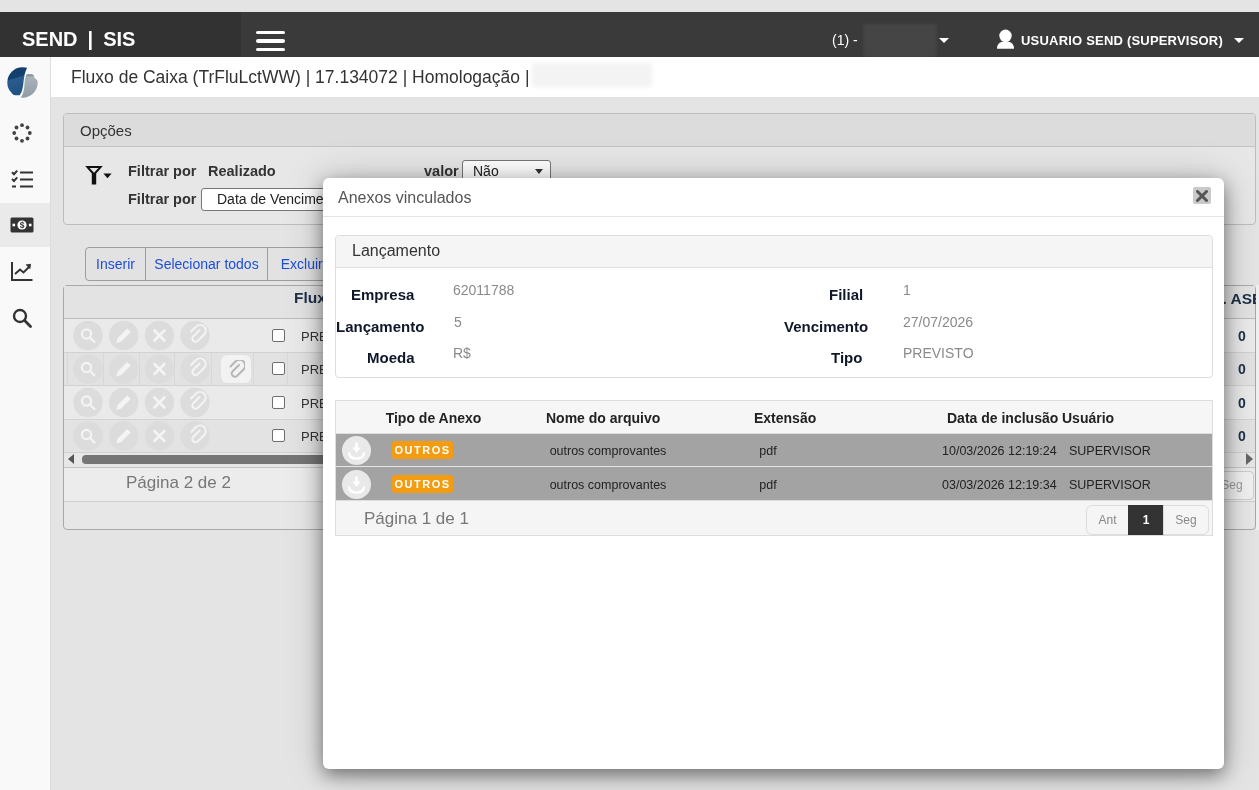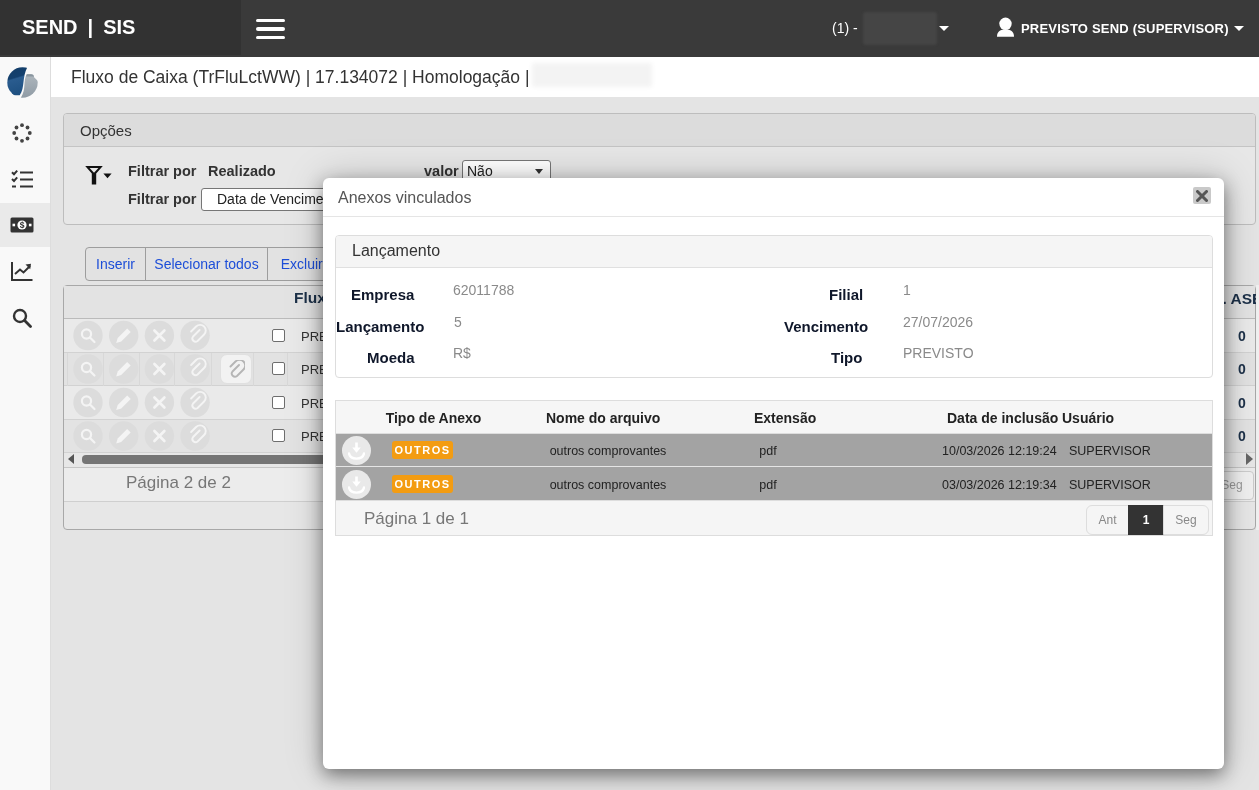--- a/index.html
+++ b/index.html
@@ -2,21 +2,21 @@
 <html><head>
 <meta charset="utf-8">
 <style>
 * { margin:0; padding:0; box-sizing:border-box; }
 html,body { width:1259px; height:790px; }
 body { font-family:"Liberation Sans", sans-serif; }
 .page { position:relative; width:1259px; height:790px; background:#e4e4e4; overflow:hidden; }
 .abs { position:absolute; }
 
 
-.topbar { position:absolute; left:0; top:0; width:1259px; height:69px; background:#3a3a3a; }
+.topbar { position:absolute; left:0; top:12px; width:1259px; height:69px; background:#3a3a3a; }
 .brand { position:absolute; left:0; top:0; width:241px; height:55px; background:#323232; color:#fff; font-size:20px; font-weight:bold; line-height:55px; padding-left:22px; }
 .burger { position:absolute; left:256px; top:19px; width:29px; height:20px; }
 .burger div { height:3.4px; background:#fff; border-radius:2px; margin-bottom:4.9px; }
 .hdr-ctx { position:absolute; left:832px; top:0; height:57px; line-height:57px; color:#fff; font-size:14px; }
 .blurbox1 { position:absolute; left:863px; top:12px; width:74px; height:33px; background:#454545; border-radius:3px; filter:blur(1.2px); }
 .caret-w { position:absolute; width:0; height:0; border-left:5px solid transparent; border-right:5px solid transparent; border-top:5px solid #fff; }
 .usr { position:absolute; left:1021px; top:0; height:57px; line-height:57px; color:#fff; font-size:13px; font-weight:bold; letter-spacing:0.2px; }
 
 
 .sidebar { position:absolute; left:0; top:57px; width:51px; height:733px; background:#f9f9f9; border-right:1px solid #ddd; }
@@ -84,21 +84,21 @@
         <div></div>
         <div></div>
       </div>
     <div class="hdr-ctx">(1) -</div>
     <div class="blurbox1"></div>
     <div class="caret-w" style="left:939px; top:26px;"></div>
     <svg class="abs" style="left:996px; top:17px;" width="19" height="20" viewBox="0 0 19 20">
         <circle cx="9.5" cy="6.8" r="6.2" fill="#fff"></circle>
         <path d="M1 19.7 C1 14.2 4.7 12.2 9.5 12.2 C14.3 12.2 18 14.2 18 19.7 Z" fill="#fff"></path>
       </svg>
-    <div class="usr">PREVISTO SEND (SUPERVISOR)</div>
+    <div class="usr">USUARIO SEND (SUPERVISOR)</div>
     <div class="caret-w" style="left:1234px; top:26px;"></div>
   </div>
 
   <div class="sidebar">
     <div class="sb-sel"></div>
   </div>
   <svg class="abs" style="left:12px; top:123px;" width="20" height="20" viewBox="0 0 20 20" fill="#444">
     <circle cx="10" cy="2.2" r="1.9"></circle>
       <circle cx="15.5" cy="4.5" r="1.9"></circle>
       <circle cx="17.8" cy="10" r="1.9"></circle>
@@ -165,21 +165,21 @@
     <div class="panel-h">Opções</div>
   </div>
   <svg class="abs" style="left:85px; top:166px;" width="27" height="19" viewBox="0 0 27 19">
     <path d="M0.2 0 H17.8 L11.2 7.6 V18.5 H6.8 V7.6 Z" fill="#111"></path>
     <path d="M4.6 2 H13.4 L9 6.8 Z" fill="#e7e7e7"></path>
     <path d="M18.4 7.6 h8.2 l-4.1 4.6 Z" fill="#111"></path>
   </svg>
   <div class="lbl-b" style="left:128px; top:162.5px;">Filtrar por</div>
   <div class="lbl-b" style="left:208px; top:162.5px;">Realizado</div>
   <div class="lbl-b" style="left:424px; top:162.5px;">valor</div>
-  <div class="sel" style="left:462px; top:160px; width:89px; height:22px; line-height:20px; padding-left:4px;">Não<div class="sc"></div></div>
+  <div class="sel" style="left:462px; top:160px; width:89px; height:22px; line-height:20px; padding-left:10px;">Não<div class="sc"></div></div>
   <div class="lbl-b" style="left:128px; top:190.5px;">Filtrar por</div>
   <div class="sel" style="left:201px; top:188px; width:240px; height:23px; line-height:21px; padding-left:15px;">Data de Vencimento<div class="sc"></div></div>
 
   <div class="btnrow" style="left:63px; width:61px; border-radius:4px 0 0 4px;">Inserir</div>
   <div class="btnrow" style="left:123px; width:123px;">Selecionar todos</div>
   <div class="btnrow" style="left:245px; width:155px;">Excluir selecionados</div>
 
   <div class="grid">
     <div class="grid-h"></div>
     <div class="grow" style="top:33px; background:#eaeaea;"></div>

